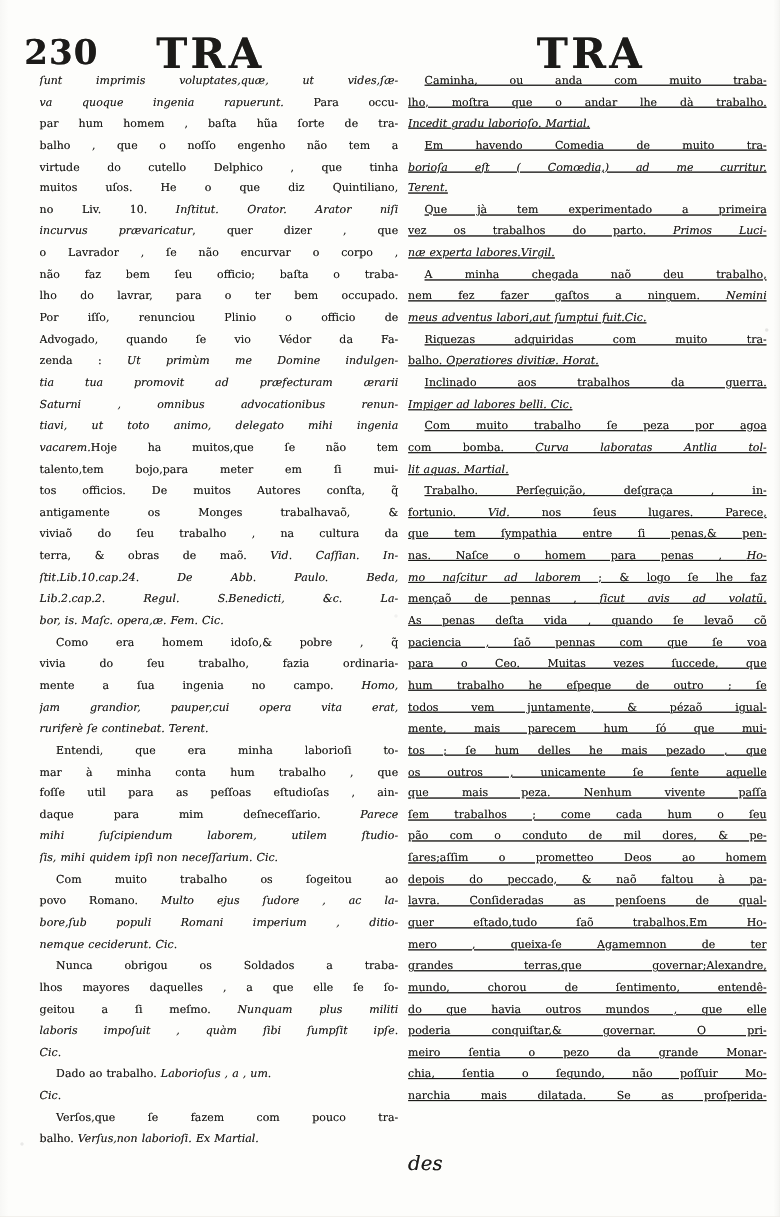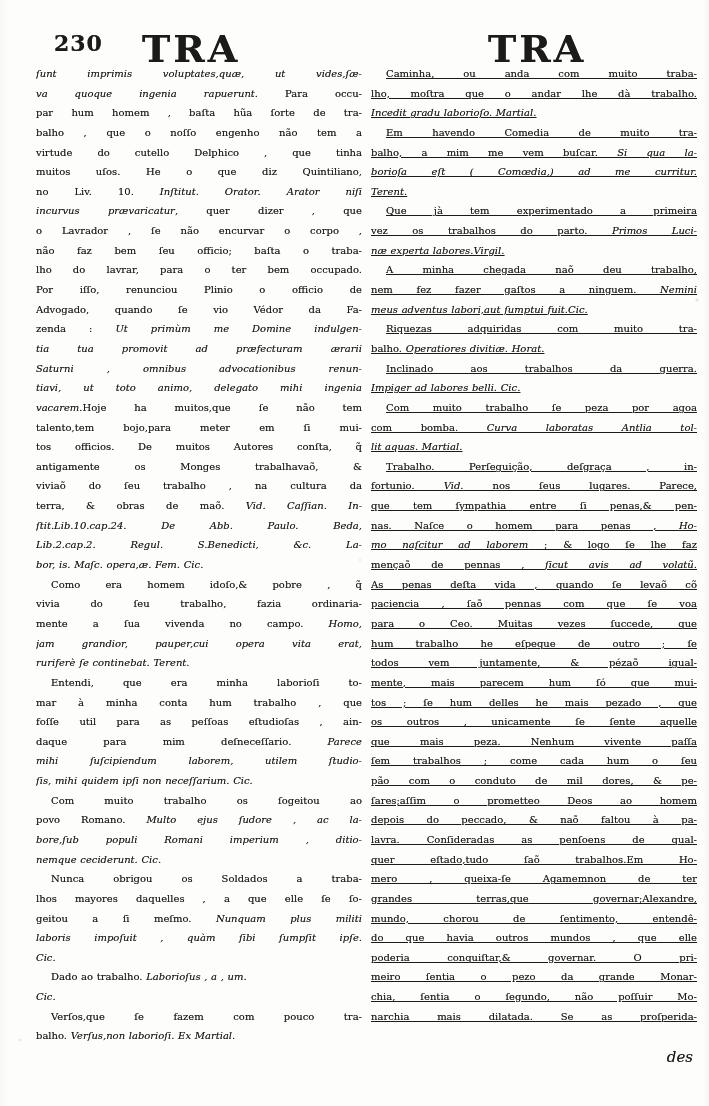--- a/index.html
+++ b/index.html
@@ -15,22 +15,22 @@
       linear-gradient(90deg, rgba(0,0,0,.025) 0, transparent 8px),
       linear-gradient(270deg, rgba(0,0,0,.035) 0, transparent 6px);
     font-family:"DejaVu Serif", serif;
     color:#1c1b19;
     overflow:hidden;
   }
   .running-head{
     position:absolute;top:26px;left:0;width:100%;height:38px;
   }
   .page-number{
-    position:absolute;left:54px;top:4px;
-    font-size:22px;font-weight:bold;letter-spacing:1px;
+    position:absolute;left:22px;top:4px;
+    font-size:31px;font-weight:bold;letter-spacing:1px;
     text-shadow:0 0 .5px rgba(0,0,0,.65);
   }
   .head-word{
     position:absolute;top:0;
     font-size:38px;font-weight:bold;letter-spacing:3px;
     text-shadow:0 0 .6px rgba(0,0,0,.65);
   }
   .head-left{left:142px;}
   .head-right{left:488px;}
   .column{
@@ -46,21 +46,21 @@
     text-align:justify;text-align-last:justify;
     text-shadow:0 0 .45px rgba(20,18,15,.55);
     word-spacing:.5px;
   }
   .line.end{text-align-last:left;}
   .line.ind{text-indent:15px;}
   .it{font-style:italic;}
   .ro{font-style:normal;}
   .catchword{
     position:absolute;left:371px;top:1048px;width:322px;
-    text-align:right;font-style:italic;font-size:15px;
+    text-align:left;font-style:italic;font-size:18px;
     text-shadow:0 0 .45px rgba(20,18,15,.55);
   }
 </style>
 </head>
 <body>
 
 <div class="page">
   <div class="running-head">
     <div class="page-number">230</div>
     <div class="head-word head-left">TRA</div>
@@ -89,21 +89,21 @@
       <div class="line"><span class="ro">talento,tem bojo,para meter em ſi mui-</span></div>
       <div class="line"><span class="ro">tos officios. De muitos Autores conſta, q̃</span></div>
       <div class="line"><span class="ro">antigamente os Monges trabalhavaõ, &amp;</span></div>
       <div class="line"><span class="ro">viviaõ do ſeu trabalho , na cultura da</span></div>
       <div class="line"><span class="ro">terra, &amp; obras de maõ. </span><span class="it">Vid. Caſſian. In-</span></div>
       <div class="line"><span class="it">ſtit.Lib.10.cap.24. De Abb. Paulo. Beda,</span></div>
       <div class="line"><span class="it">Lib.2.cap.2. Regul. S.Benedicti, &amp;c. La-</span></div>
       <div class="line end"><span class="it">bor, is. Maſc. opera,æ. Fem. Cic.</span></div>
       <div class="line ind"><span class="ro">Como era homem idoſo,&amp; pobre , q̃</span></div>
       <div class="line"><span class="ro">vivia do ſeu trabalho, fazia ordinaria-</span></div>
-      <div class="line"><span class="ro">mente a ſua vivenda no campo. </span><span class="it">Homo,</span></div>
+      <div class="line"><span class="ro">mente a ſua ingenia no campo. </span><span class="it">Homo,</span></div>
       <div class="line"><span class="it">jam grandior, pauper,cui opera vita erat,</span></div>
       <div class="line end"><span class="it">ruriferè ſe continebat. </span><span class="it">Terent.</span></div>
       <div class="line ind"><span class="ro">Entendi, que era minha laborioſi to-</span></div>
       <div class="line"><span class="ro">mar à minha conta hum trabalho , que</span></div>
       <div class="line"><span class="ro">foſſe util para as peſſoas eſtudioſas , ain-</span></div>
       <div class="line"><span class="ro">daque para mim deſneceſſario. </span><span class="it">Parece</span></div>
       <div class="line"><span class="it">mihi ſuſcipiendum laborem, utilem ſtudio-</span></div>
       <div class="line end"><span class="it">ſis, mihi quidem ipſi non neceſſarium. Cic.</span></div>
       <div class="line ind"><span class="ro">Com muito trabalho os ſogeitou ao</span></div>
       <div class="line"><span class="ro">povo Romano. </span><span class="it">Multo ejus ſudore , ac la-</span></div>
@@ -117,21 +117,20 @@
       <div class="line ind end"><span class="ro">Dado ao trabalho. </span><span class="it">Laborioſus , a , um.</span></div>
       <div class="line end"><span class="it">Cic.</span></div>
       <div class="line ind"><span class="ro">Verſos,que ſe fazem com pouco tra-</span></div>
       <div class="line end"><span class="ro">balho. </span><span class="it">Verſus,non laborioſi. Ex Martial.</span></div>
     </div>
   <div class="column col-right" id="col-right">
       <div class="line ind"><span class="ro">Caminha, ou anda com muito traba-</span></div>
       <div class="line"><span class="ro">lho, moſtra que o andar lhe dà trabalho.</span></div>
       <div class="line end"><span class="it">Incedit gradu laborioſo. Martial.</span></div>
       <div class="line ind"><span class="ro">Em havendo Comedia de muito tra-</span></div>
-      <div class="line"><span class="ro">balho, a mim me vem buſcar. </span><span class="it">Si qua la-</span></div>
       <div class="line"><span class="it">borioſa eſt ( Comœdia,) ad me curritur.</span></div>
       <div class="line end"><span class="it">Terent.</span></div>
       <div class="line ind"><span class="ro">Que jà tem experimentado a primeira</span></div>
       <div class="line"><span class="ro">vez os trabalhos do parto. </span><span class="it">Primos Luci-</span></div>
       <div class="line end"><span class="it">næ experta labores.Virgil.</span></div>
       <div class="line ind"><span class="ro">A minha chegada naõ deu trabalho,</span></div>
       <div class="line"><span class="ro">nem fez fazer gaſtos a ninguem. </span><span class="it">Nemini</span></div>
       <div class="line end"><span class="it">meus adventus labori,aut ſumptui fuit.Cic.</span></div>
       <div class="line ind"><span class="ro">Riquezas adquiridas com muito tra-</span></div>
       <div class="line end"><span class="ro">balho. </span><span class="it">Operatiores divitiæ. Horat.</span></div>

